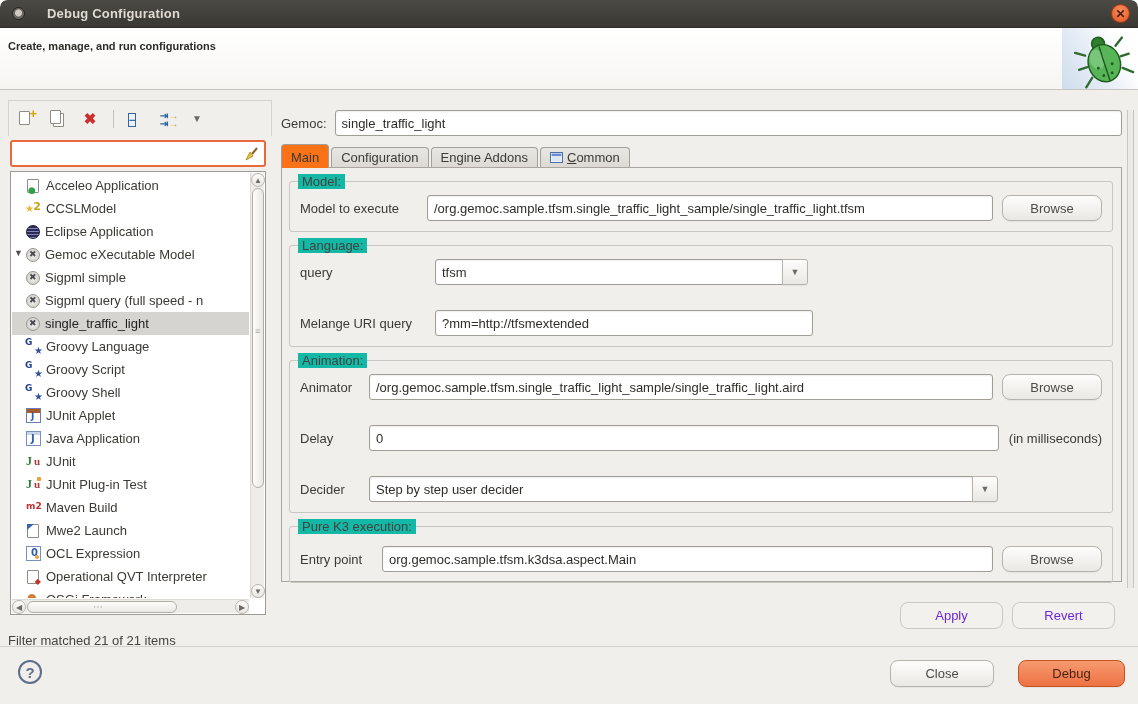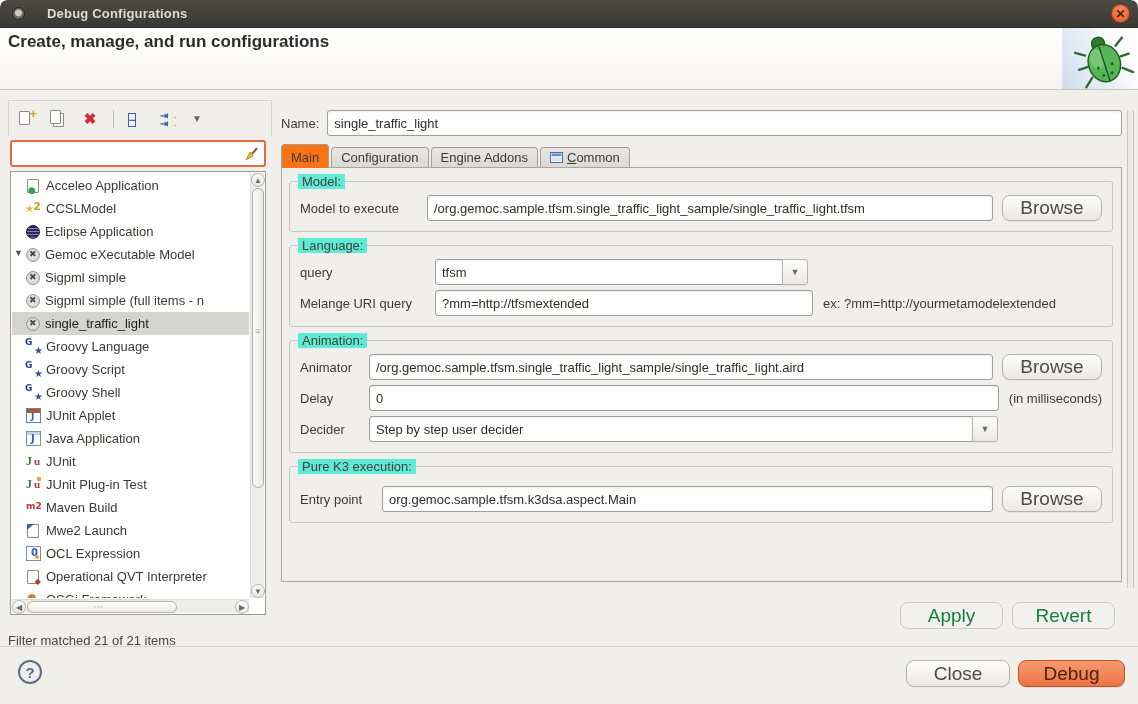--- a/index.html
+++ b/index.html
@@ -17,21 +17,21 @@
     border:1px solid #26241f; }
   .win-title { color:#dfdbd2; font-size:13px; font-weight:bold; margin-left:22px; letter-spacing:.2px; }
   .close-btn { position:absolute; right:8px; top:4px; width:19px; height:19px; border-radius:50%;
     background:radial-gradient(circle at 50% 35%, #f7915e, #ec6434 70%);
     border:1px solid #a33c14; color:#4a1c08; font-size:12px; font-weight:bold;
     display:flex; align-items:center; justify-content:center; line-height:1; }
 
   
   .header { position:absolute; left:0; top:28px; right:0; height:62px;
     background:linear-gradient(#ffffff,#f6f5f2); border-bottom:1px solid #c8c4be; }
-  .header-title { position:absolute; left:8px; top:4px; font-size:17px; font-weight:bold; color:#2d2c29; }
+  .header-title { position:absolute; left:8px; top:12px; font-size:11px; font-weight:bold; color:#2d2c29; }
   .bug-block { position:absolute; right:0; top:0; width:76px; height:61px;
     background:linear-gradient(60deg,#cfdded 0%, #e8eef7 45%, #ffffff 75%); overflow:hidden; }
 
   
   .toolbar { position:absolute; left:8px; top:100px; width:264px; height:36px;
     display:flex; align-items:center; gap:14px; padding-left:8px;
     border:1px solid #d6d2cc; border-bottom:none; background:#f0efec; }
   .tbi { position:relative; width:18px; height:18px; display:inline-block; }
   .tb-sep { width:1px; height:18px; background:#c6c2bb; }
   .tb-page { position:absolute; left:2px; top:1px; width:11px; height:14px; background:#fff;
@@ -122,63 +122,63 @@
     background:linear-gradient(#e9e7e3,#dcd9d4); margin-right:2px; }
   .tab.active { height:24px; background:#f97316; padding-top:2px; margin-bottom:-1px; }
   .tab-label { display:inline-block; }
   .tab-common .tab-label::first-letter { text-decoration:underline; }
   .common-tab-icon { width:13px; height:11px; border:1px solid #4a6ea9; background:
     linear-gradient(#6a8fc8 0 3px, #dce6f5 3px); box-shadow:inset 0 0 0 0.5px #fff; }
 
   .content-box { position:relative; border:1px solid #aaa69f; height:415px; background:#f0efec; }
   .group { position:relative; border:1px solid #c9c6c0; border-radius:3px;
     margin:13px 8px 0 7px; padding:11px 10px 10px 10px; }
-  .group-legend { position:absolute; top:-8px; left:8px; background:#5eead4; padding:0 4px;
+  .group-legend { position:absolute; top:-8px; left:8px; background:#14b8a6; padding:0 4px;
     font-size:13px; color:#43423d; }
-  .frow { display:flex; align-items:center; margin-top:5px; }
+  .frow { display:flex; align-items:center; margin-top:25px; }
   .frow:first-of-type { margin-top:2px; }
   .lbl-model { width:127px; } .lbl-lang { width:135px; } .lbl-anim { width:69px; } .lbl-k3 { width:82px; }
   .grow { flex:1; }
   .hint { font-size:13px; color:#3b3a36; margin-left:10px; flex:none; }
 
   .btn { display:inline-flex; align-items:center; justify-content:center; height:27px;
-    border:1px solid #b7b3ac; border-radius:8px; color:#4c4b47; font-size:19px;
+    border:1px solid #b7b3ac; border-radius:8px; color:#4c4b47; font-size:13px;
     background:linear-gradient(#fdfdfc,#eae8e4); box-shadow:0 1px 1px rgba(0,0,0,.05); }
   .browse { width:100px; height:26px; margin-left:9px; flex:none; }
   .combo { display:flex; flex:1; }
   .combo .entry { flex:1; border-radius:3px 0 0 3px; }
   .combo-btn { width:26px; height:26px; margin-left:-1px; border-radius:0 3px 3px 0;
     color:#6e6a64; font-size:9px; }
   .combo-fixed { flex:none; width:373px; }
   .decider-spacer { width:104px; flex:none; }
 
   .apply-row { display:flex; justify-content:flex-end; gap:9px; margin-top:20px; padding-right:7px; }
-  .btn-dis { color:#15803d; background:#f2f1ee; border-color:#ccc8c1; box-shadow:none; }
+  .btn-dis { color:#6d28d9; background:#f2f1ee; border-color:#ccc8c1; box-shadow:none; }
   .w103 { width:103px; }
 
   .right-track { position:absolute; right:4px; top:110px; width:7px; height:478px;
     border-left:1px solid #c9c5bf; border-right:1px solid #c9c5bf; background:#eceae6; }
 
   
   .footer-sep { position:absolute; left:0; right:0; top:646px; border-top:1px solid #d3cfc9; }
   .help-btn { position:absolute; left:18px; top:660px; width:24px; height:24px; border-radius:50%;
     border:2px solid #5d6e8b; color:#5d6e8b; font-size:15px; font-weight:bold;
     display:flex; align-items:center; justify-content:center; background:transparent; }
-  .footer-btns { position:absolute; right:13px; top:660px; display:flex; gap:8px; }
+  .footer-btns { position:absolute; right:13px; top:660px; display:flex; gap:24px; }
   .btn-close { width:104px; }
   .btn-debug { width:107px; background:linear-gradient(#f69a70,#ee7243); border-color:#c4531f; color:#4a2310; }
 </style>
 </head>
 <body>
 
 <div id="window">
 
   <div class="titlebar">
     <span class="win-icon"></span>
-    <span class="win-title">Debug Configurations</span>
+    <span class="win-title">Debug Configuration</span>
     <span class="close-btn">✕</span>
   </div>
 
   <div class="header">
     <div class="header-title">Create, manage, and run configurations</div>
     <div class="bug-block">
       <svg width="58" height="58" viewBox="0 0 40 40" style="position:absolute;right:6px;top:2px;transform:rotate(-18deg)">
         <g stroke="#2f6b2f" stroke-width="1.6" stroke-linecap="round">
           <line x1="9" y1="14" x2="3" y2="10"></line>
             <line x1="8" y1="22" x2="2" y2="22"></line>
@@ -240,21 +240,21 @@
           <span class="chevron">▼</span>
           <span class="ticon ticon-gemoc"></span>
           <span class="tlabel">Gemoc eXecutable Model</span>
         </div>
         <div class="tree-row lvl1">
           <span class="ticon ticon-gemoc"></span>
           <span class="tlabel">Sigpml simple</span>
         </div>
         <div class="tree-row lvl1">
           <span class="ticon ticon-gemoc"></span>
-          <span class="tlabel">Sigpml simple (full items - n</span>
+          <span class="tlabel">Sigpml query (full speed - n</span>
         </div>
         <div class="tree-row lvl1 selected">
           <span class="ticon ticon-gemoc"></span>
           <span class="tlabel">single_traffic_light</span>
         </div>
         <div class="tree-row">
           <span class="ticon ticon-groovy"></span>
           <span class="tlabel">Groovy Language</span>
         </div>
         <div class="tree-row">
@@ -310,21 +310,21 @@
     <div class="hsb">
       <span class="sb-btn left">◀</span>
       <span class="hthumb"></span>
       <span class="sb-btn right">▶</span>
     </div>
   </div>
   <div class="filter-status">Filter matched 21 of 21 items</div>
 
   <div class="panel">
     <div class="name-row">
-      <span class="flabel">Name:</span>
+      <span class="flabel">Gemoc:</span>
       <input class="entry" value="single_traffic_light" style="">
     </div>
 
     <div class="tabs">
       <div class="tab active">
         <span class="tab-label">Main</span>
         </div>
       <div class="tab">
         <span class="tab-label">Configuration</span>
         </div>
@@ -353,21 +353,20 @@
         <div class="frow">
           <span class="flabel lbl-lang">query</span>
           <span class="combo combo-fixed">
             <input class="entry" value="tfsm" style="">
             <button class="btn combo-btn">▼</button>
           </span>
         </div>
         <div class="frow">
           <span class="flabel lbl-lang">Melange URI query</span>
           <input class="entry" style="width: 378px;" value="?mm=http://tfsmextended">
-          <span class="hint">ex: ?mm=http://yourmetamodelextended</span>
         </div>
       </div>
 
       <div class="group">
         <span class="group-legend">Animation:</span>
         <div class="frow">
           <span class="flabel lbl-anim">Animator</span>
           <input class="entry grow" value="/org.gemoc.sample.tfsm.single_traffic_light_sample/single_traffic_light.aird" style="">
           <button class="btn browse">Browse</button>
         </div>

